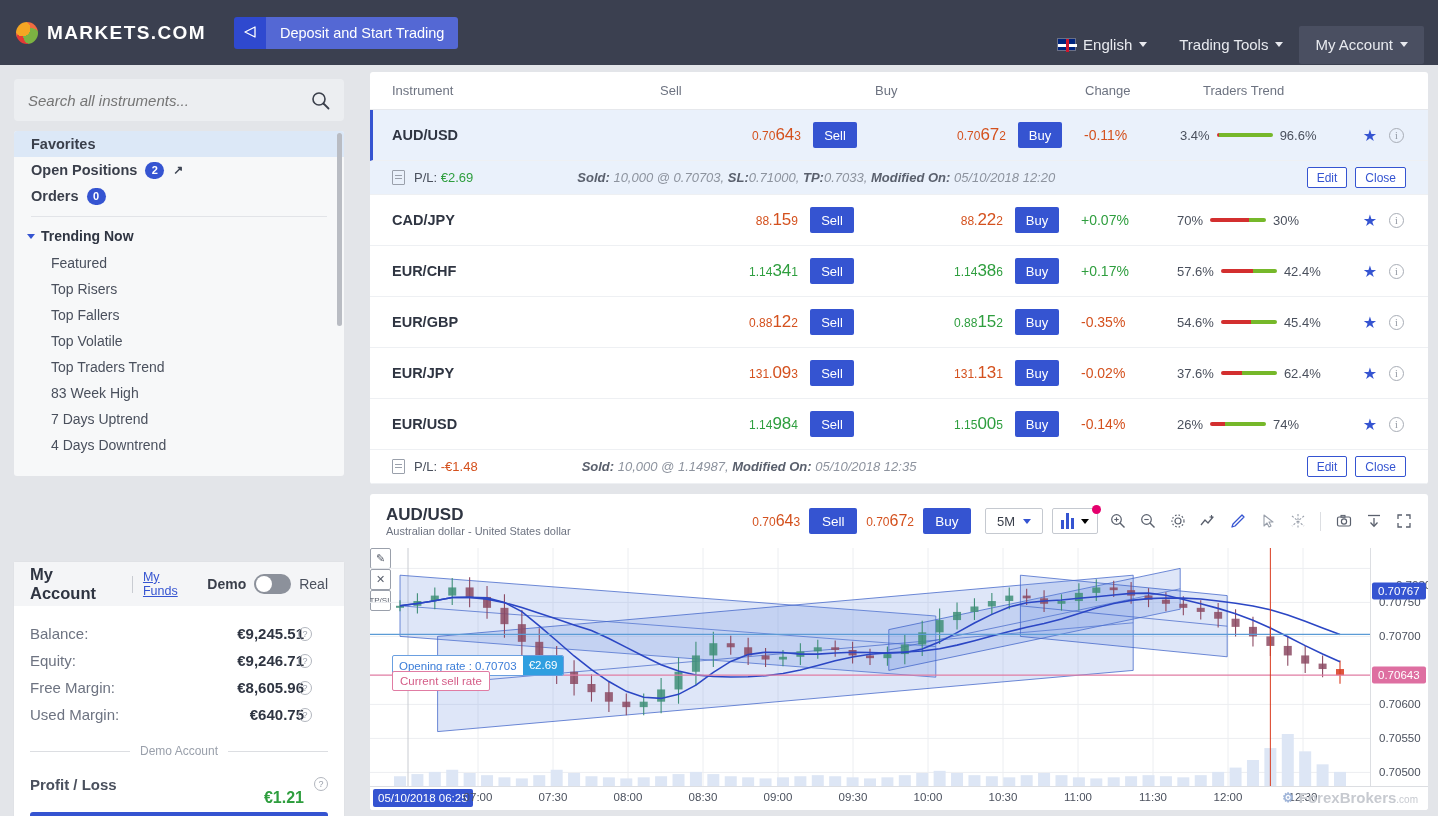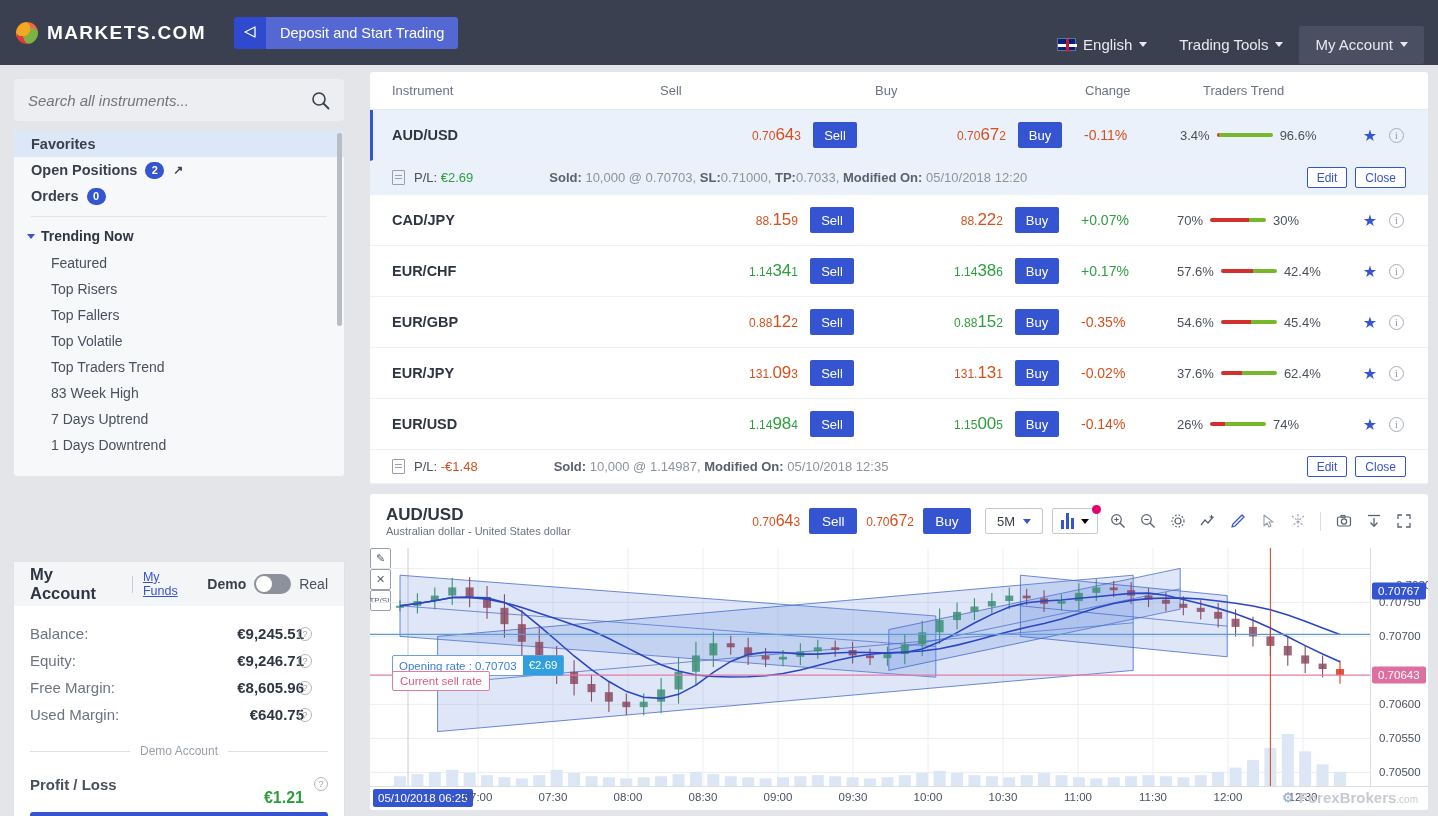--- a/index.html
+++ b/index.html
@@ -237,21 +237,21 @@
     margin-left: 22px; width: 13px; height: 15px; border: 1px solid #9aa0ab;
     border-radius: 1px; position: relative;
   }
   .doc-ic::after {
     content: ""; position: absolute; left: 2px; top: 4px; width: 7px; height: 1px;
     background: #9aa0ab; box-shadow: 0 3px 0 #9aa0ab;
   }
   .pl-tag { margin-left: 9px; color: #4a505d; }
   .pl-tag .amt.pos { color: #2e9e3e; }
   .pl-tag .amt.neg { color: #d4511e; }
-  .pos-details { margin-left: 76px; color: #8d939e; }
+  .pos-details { margin-left: 104px; color: #8d939e; font-style: italic; }
   .pos-details b { color: #5a606d; }
   .pos-actions { margin-left: auto; display: flex; gap: 8px; padding-right: 22px; }
   .mini-btn {
     height: 21px; min-width: 40px; padding: 0 9px; background: #fff;
     border: 1px solid #3554d1; color: #3554d1; border-radius: 2px;
     font-family: "Liberation Sans", sans-serif; font-size: 12px; cursor: pointer;
   }
 
   
   .chart-panel {
@@ -416,21 +416,21 @@
           <span>Trending Now</span>
         </div>
         <div id="sub-items">
             <div class="nav-sub">Featured</div>
             <div class="nav-sub">Top Risers</div>
             <div class="nav-sub">Top Fallers</div>
             <div class="nav-sub">Top Volatile</div>
             <div class="nav-sub">Top Traders Trend</div>
             <div class="nav-sub">83 Week High</div>
             <div class="nav-sub">7 Days Uptrend</div>
-            <div class="nav-sub">1 Days Downtrend</div>
+            <div class="nav-sub">4 Days Downtrend</div>
           </div>
       </div>
       <div class="nav-scrollbar"></div>
     </div>
 
     <div class="account">
       <div class="acct-head">
         <span class="acct-title">My Account</span>
         <span class="acct-sep"></span>
         <span class="acct-funds">My Funds</span>

